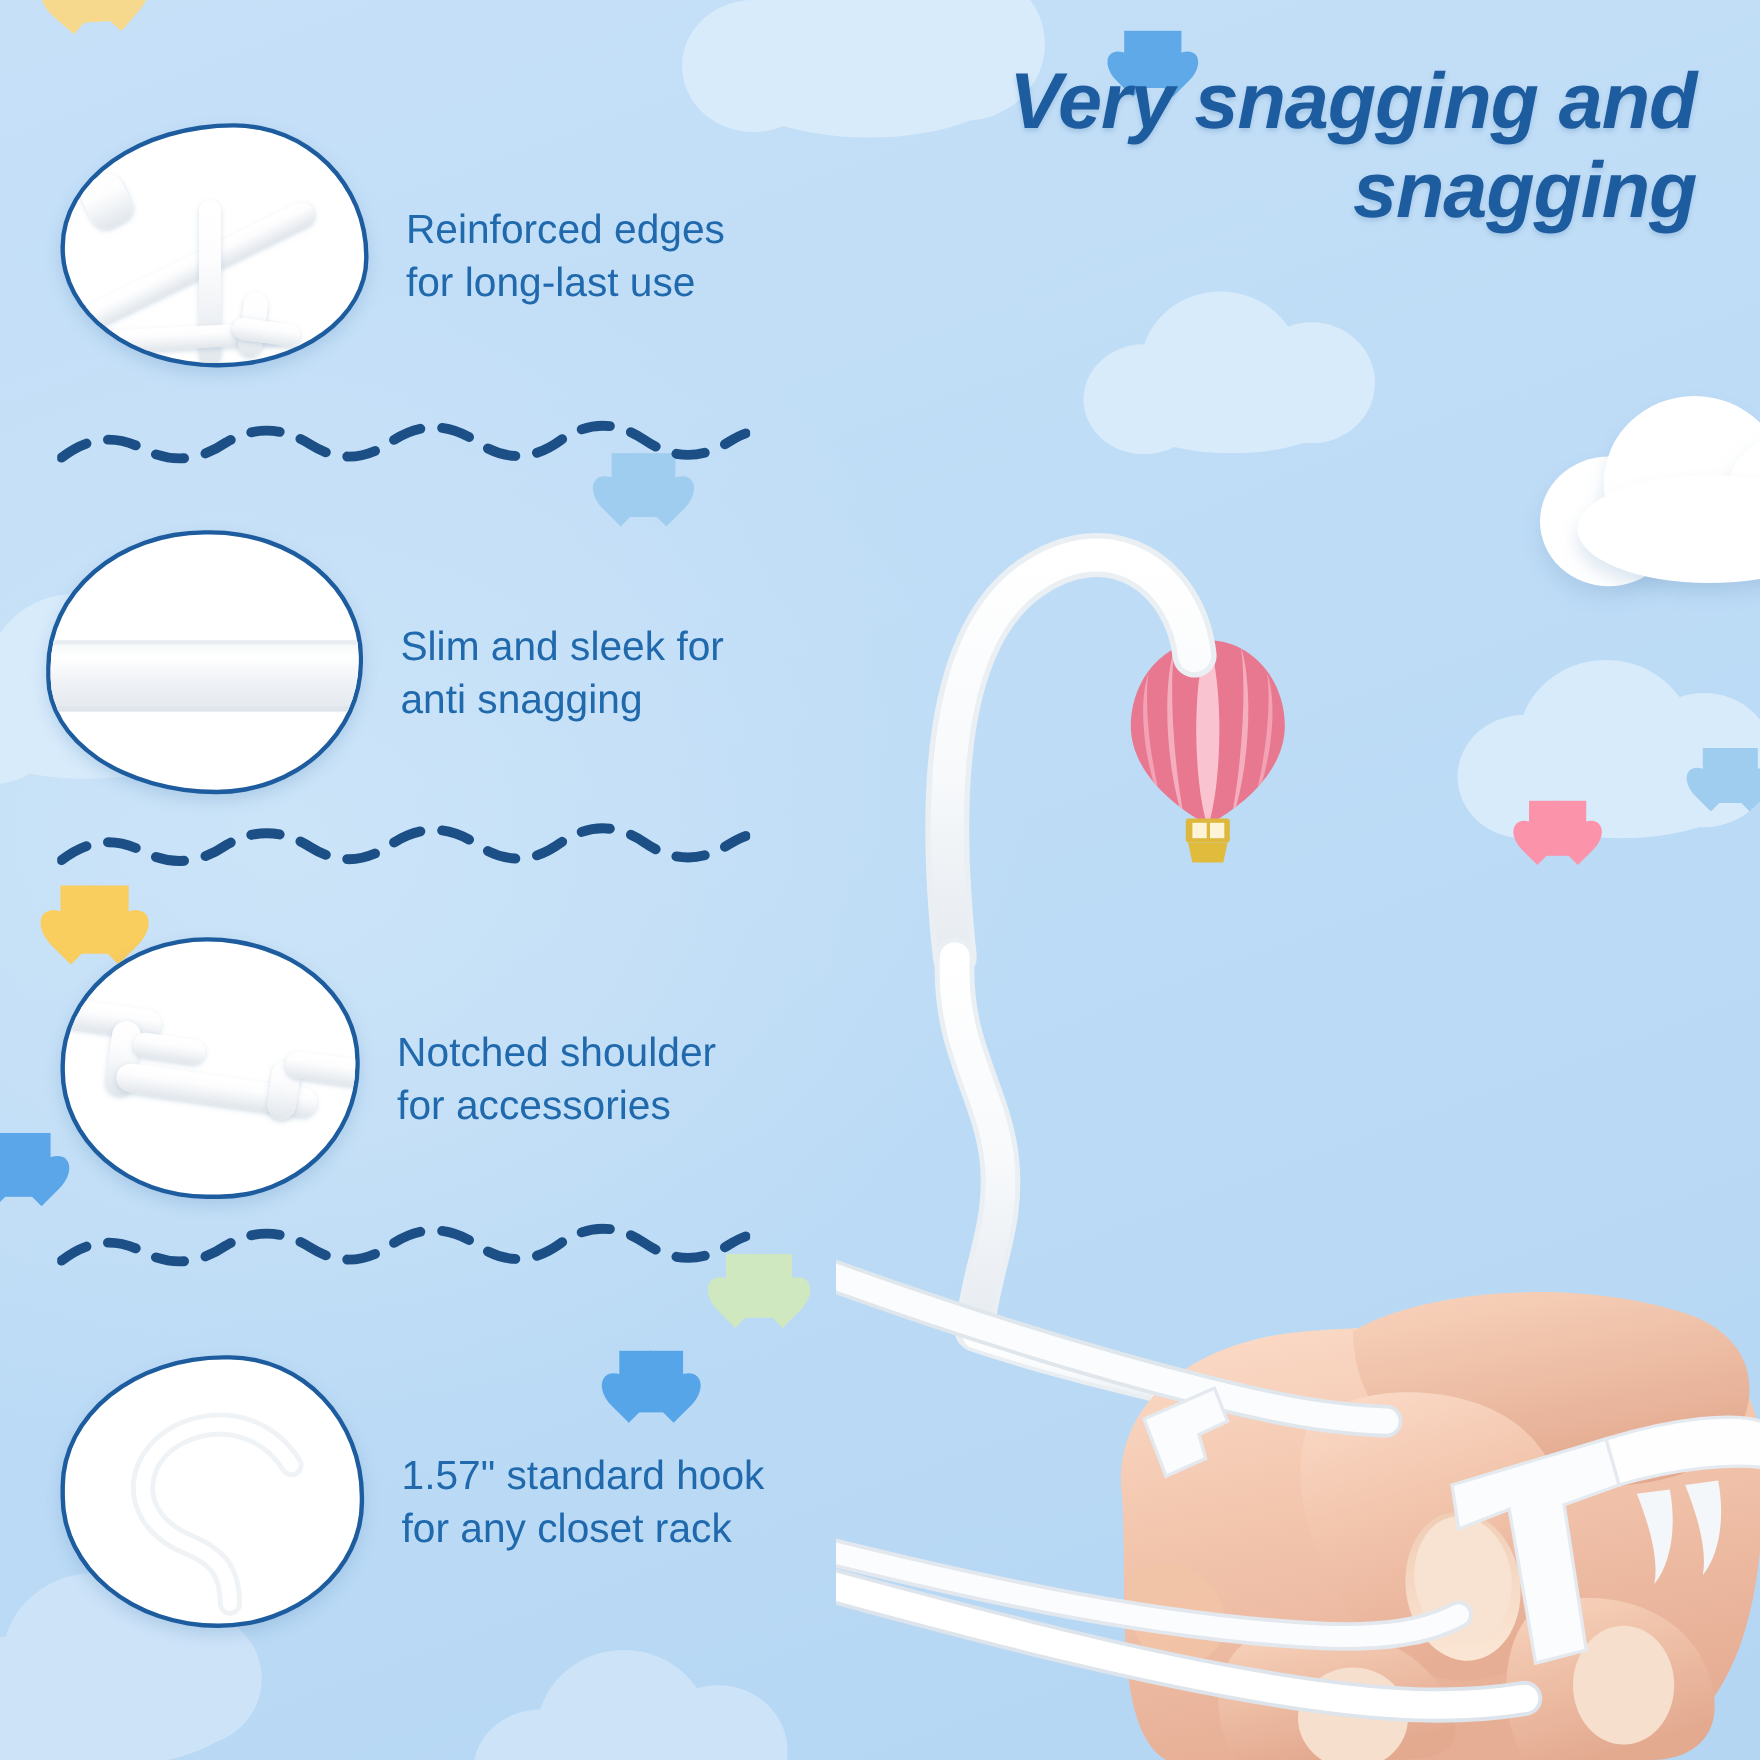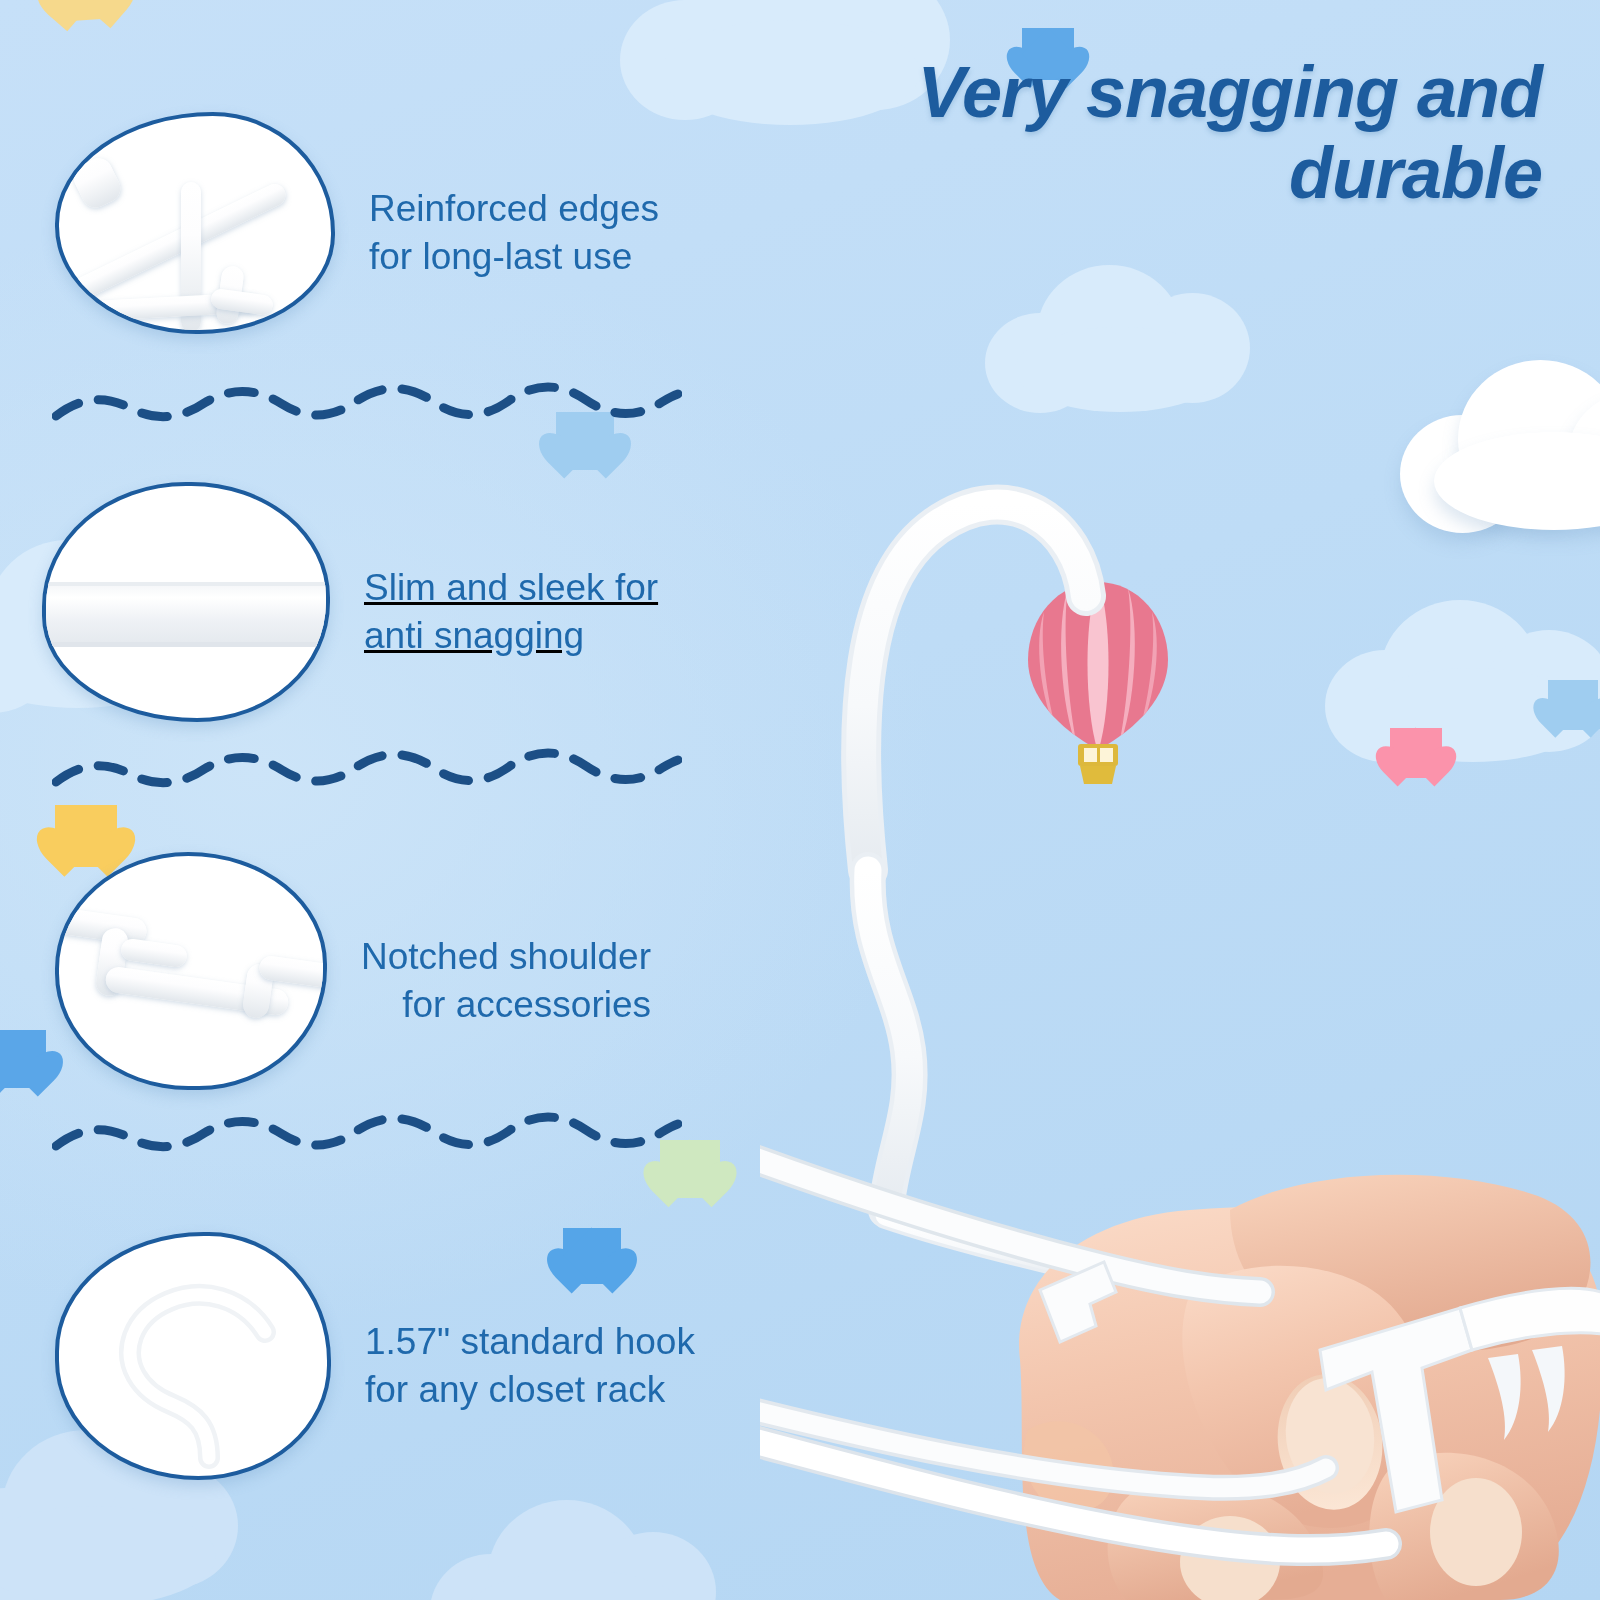--- a/index.html
+++ b/index.html
@@ -172,21 +172,21 @@
   <div class="heart" style="left:1390px; top:728px; width:52px; height:50px; background:#fb93ab;">
       <span></span>
     </div>
 
   <div class="heart" style="left:1436px; top:1388px; width:46px; height:46px; background:#64aeea;">
       <span></span>
     </div>
 
   <div id="headline">
     <div>Very snagging and</div>
-    <div>durable</div>
+    <div>snagging</div>
   </div>
 
   <div class="feature" style="left:55px; top:112px;">
     <div class="blob" style="width:280px; height:222px; border-radius:58% 45% 50% 52% / 52% 56% 46% 50%;">
       <div class="art">
         <div class="bar" style="left:-12px; top:118px; width:250px; height:22px; transform:rotate(-26deg);"></div>
         <div class="bar" style="left:18px;  top:44px;  width:40px;  height:46px; border-radius:14px; transform:rotate(-26deg);"></div>
         <div class="bar" style="left:122px; top:66px;  width:20px;  height:150px;"></div>
         <div class="bar" style="left:-20px; top:182px; width:220px; height:20px; transform:rotate(-3deg);"></div>
         <div class="bar" style="left:160px; top:150px; width:22px;  height:58px; border-radius:14px; transform:rotate(8deg);"></div>
@@ -196,40 +196,40 @@
     <div class="ftext">Reinforced edges
 for long-last use</div>
   </div>
 
   <div class="squiggle" style="left:52px; top:382px;">
     <svg width="630" height="46" viewBox="0 0 630 46" fill="none">
       <path d="M4 34 Q40 6 78 26 Q116 46 154 20 Q192 -2 230 22 Q268 46 306 18 Q344 -6 382 20 Q420 46 458 18 Q496 -8 534 18 Q572 44 610 20 Q620 14 626 12" stroke="#1c4f86" stroke-width="9" stroke-linecap="round" stroke-dasharray="26 20"></path>
     </svg>
   </div>
 
-  <div class="feature" style="left:42px; top:482px;text-decoration:underline;">
+  <div class="feature" style="left:42px; top:482px;">
     <div class="blob" style="width:288px; height:240px; border-radius:52% 50% 48% 56% / 54% 50% 52% 46%;">
       <div class="art">
         <div style="position:absolute; left:-20px; top:98px; width:340px; height:62px;
                     background:linear-gradient(180deg,#f4f6f8 0%,#ffffff 22%,#eef1f5 60%,#e4e9ee 100%);"></div>
         <div style="position:absolute; left:-20px; top:96px; width:340px; height:4px; background:#e9edf1;"></div>
         <div style="position:absolute; left:-20px; top:156px; width:340px; height:5px; background:#e0e5eb;"></div>
       </div>
     </div>
     <div class="ftext">Slim and sleek for
 anti snagging</div>
   </div>
 
   <div class="squiggle" style="left:52px; top:748px;">
     <svg width="630" height="46" viewBox="0 0 630 46" fill="none">
       <path d="M4 34 Q40 6 78 26 Q116 46 154 20 Q192 -2 230 22 Q268 46 306 18 Q344 -6 382 20 Q420 46 458 18 Q496 -8 534 18 Q572 44 610 20 Q620 14 626 12" stroke="#1c4f86" stroke-width="9" stroke-linecap="round" stroke-dasharray="26 20"></path>
     </svg>
   </div>
 
-  <div class="feature" style="left:55px; top:852px;text-align:right;">
+  <div class="feature" style="left:55px; top:852px;">
     <div class="blob" style="width:272px; height:238px; border-radius:50% 52% 48% 50% / 50% 48% 52% 50%;">
       <div class="art">
         <div class="bar" style="left:-24px; top:56px;  width:112px; height:26px; transform:rotate(8deg);"></div>
         <div class="bar" style="left:40px;  top:72px;  width:26px;  height:68px; transform:rotate(8deg);"></div>
         <div class="bar" style="left:46px;  top:122px; width:184px; height:26px; transform:rotate(8deg); border-radius:18px;"></div>
         <div class="bar" style="left:62px;  top:86px;  width:66px;  height:22px; transform:rotate(8deg); border-radius:14px;"></div>
         <div class="bar" style="left:186px; top:108px; width:26px;  height:54px; transform:rotate(8deg);"></div>
         <div class="bar" style="left:200px; top:106px; width:110px; height:24px; transform:rotate(8deg);"></div>
       </div>
     </div>

